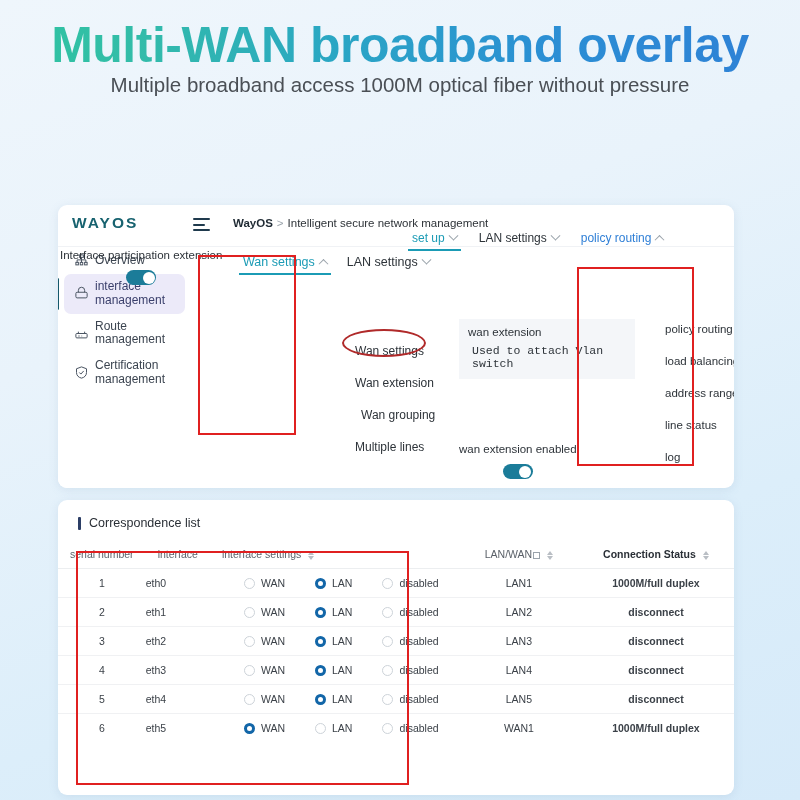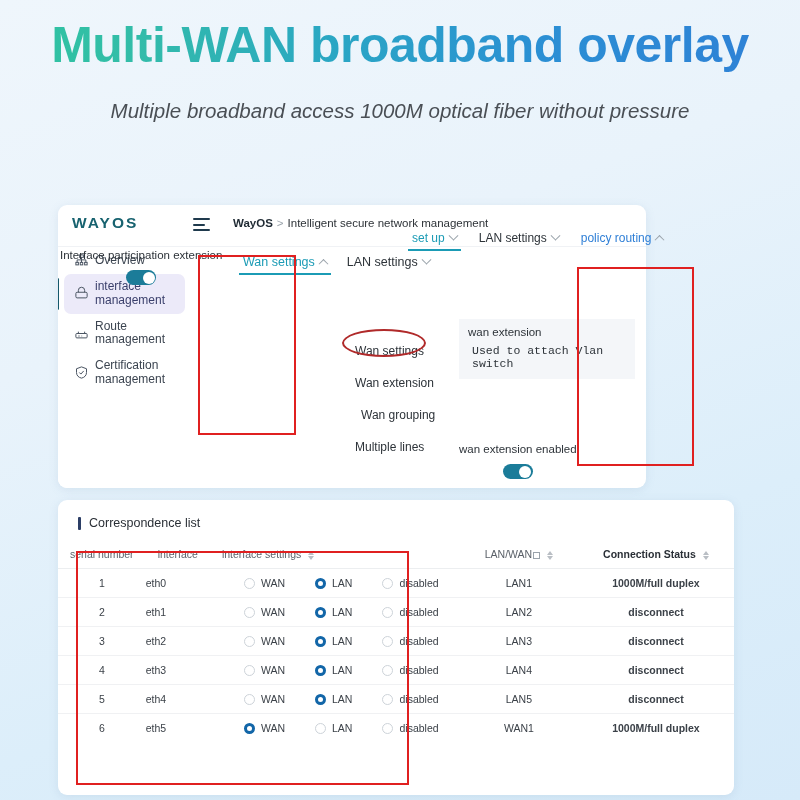--- a/index.html
+++ b/index.html
@@ -22,37 +22,35 @@
     background: linear-gradient(90deg, #2ec4a0 0%, #33bda8 16%, #2aa6c4 42%, #2b8fd4 68%, #2f7fd6 100%);
     -webkit-background-clip: text;
     background-clip: text;
     color: transparent;
     -webkit-text-fill-color: transparent;
     line-height: 1.1;
     white-space: nowrap;
   }
 
   .hero-sub {
-    margin-top: 26px;
     font-size: 20.5px;
     color: #4a4f55;
     white-space: nowrap;
-    font-style: italic;
   }
 
   
   .panel {
     position: absolute;
     background: #ffffff;
     border-radius: 9px;
     box-shadow: 0 2px 10px rgba(120,150,180,.16);
   }
 
   
-  #console { left: 58px; top: 205px; width: 588px; height: 283px; overflow: hidden; }
+  #console { left: 58px; top: 205px; width: 676px; height: 283px; overflow: hidden; }
 
   .topbar { height: 42px; position: relative; border-bottom: 1px solid #f0f2f5; }
 
   .logo {
     position: absolute; left: 14px; top: 9px;
     font-size: 15.5px; font-weight: bold; letter-spacing: 2px;
     color: #17626f;
   }
 
   .hamburger { position: absolute; left: 135px; top: 13px; width: 17px; }

